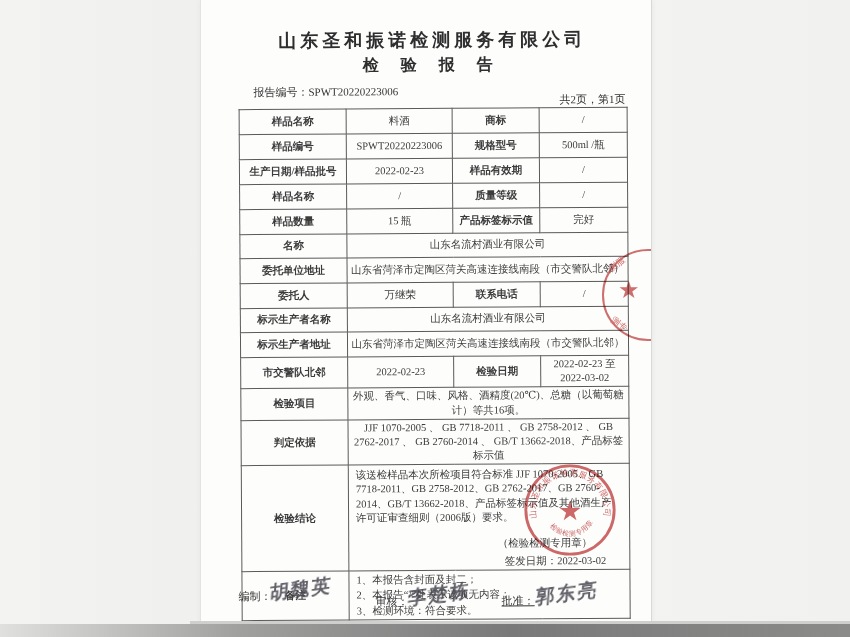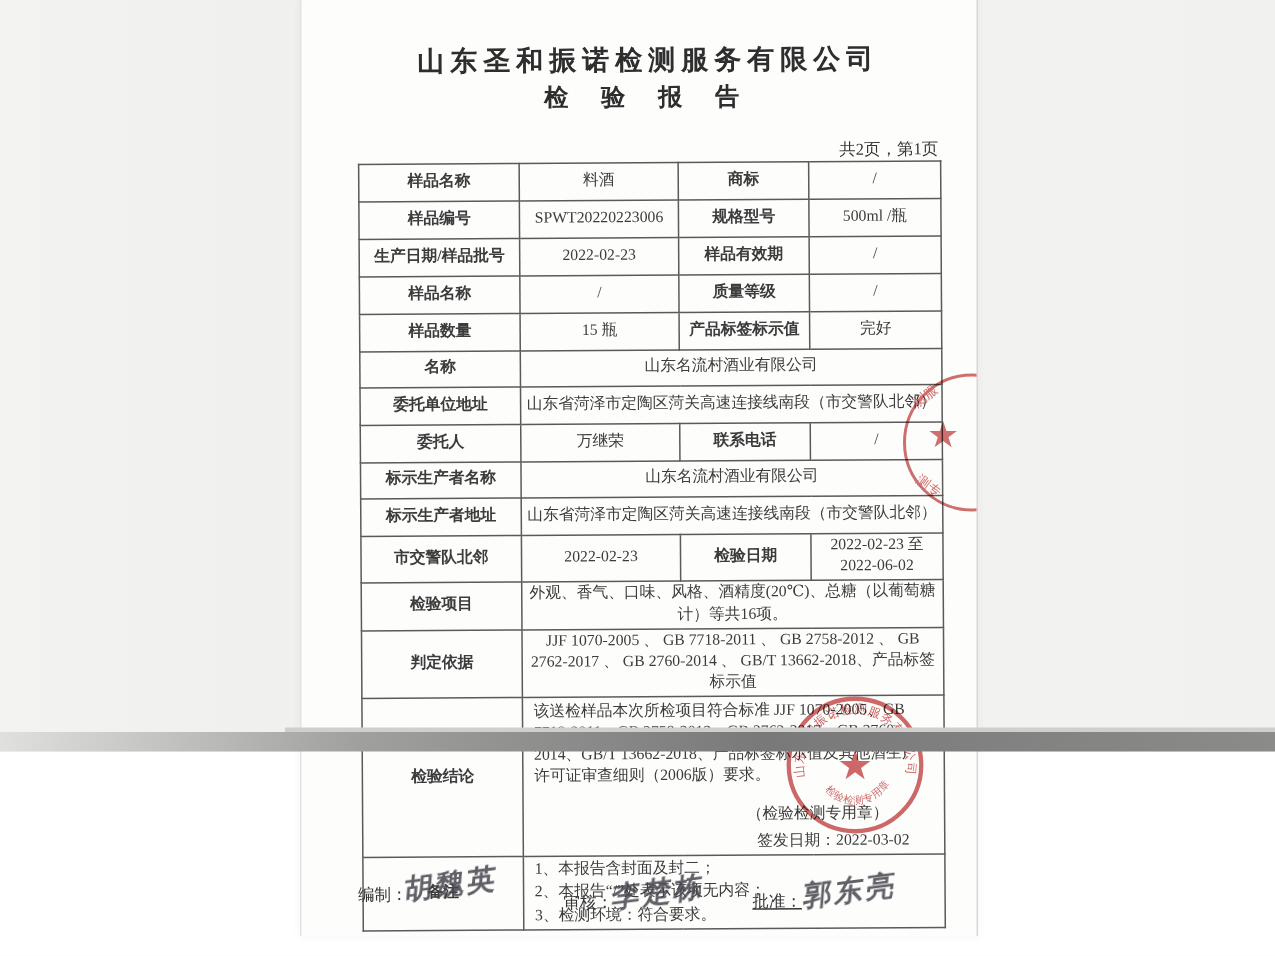--- a/index.html
+++ b/index.html
@@ -1,19 +1,19 @@
 <!DOCTYPE html>
 <html><head>
 <meta charset="utf-8">
 <style>
   * { margin:0; padding:0; box-sizing:border-box; }
   html,body { width:850px; height:637px; overflow:hidden; }
   body { font-family:"Liberation Serif","DejaVu Serif",serif; }
 
-  .photo { position:relative; width:850px; height:501px;
+  .photo { position:relative; width:850px; height:637px;
            background:linear-gradient(90deg,#f3f3f1 0%,#f0f0ee 20%,#f4f4f2 55%,#f1f1ef 100%); }
 
   .sheet { position:absolute; left:200px; top:0; width:452px; height:624px;
            background:#fdfdfc; border-left:1px solid #e3e3e0; border-right:1px solid #d8d8d4;
            box-shadow:0 0 6px rgba(0,0,0,0.05); }
 
   .content { position:absolute; left:0; top:0; width:850px; height:624px;
              transform:rotate(-0.35deg); transform-origin:430px 340px; color:#3a3a3a; }
 
   .title1 { position:absolute; left:240px; top:28px; width:388px; text-align:center;
@@ -63,20 +63,23 @@
 </head>
 <body>
 
 <div class="photo">
   <div class="sheet"></div>
 
   <div class="content">
 
     <div class="title1">山东圣和振诺检测服务有限公司</div>
     <div class="title2">检 验 报 告</div>
+    <div class="report-no">
+      <span>报告编号：</span><span>SPWT20220223006</span>
+    </div>
     <div class="pagination">共2页，第1页</div>
 
     <table class="rpt">
       <colgroup>
           <col style="width:107px">
           <col style="width:106px">
           <col style="width:87px">
           <col style="width:88px">
         </colgroup>
       <tbody>
@@ -129,21 +132,21 @@
         <td colspan="3">山东名流村酒业有限公司</td>
       </tr>
       <tr style="height:25px">
         <td class="lbl">标示生产者地址</td>
         <td colspan="3">山东省菏泽市定陶区菏关高速连接线南段（市交警队北邻）</td>
       </tr>
       <tr style="height:27px">
         <td class="lbl">市交警队北邻</td>
         <td>2022-02-23</td>
         <td class="lbl">检验日期</td>
-        <td>2022-02-23 至 2022-06-02</td>
+        <td>2022-02-23 至 2022-03-02</td>
       </tr>
       <tr style="height:29px">
         <td class="lbl">检验项目</td>
         <td colspan="3" class="left">外观、香气、口味、风格、酒精度(20℃)、总糖（以葡萄糖计）等共16项。</td>
       </tr>
       <tr style="height:30px">
         <td class="lbl">判定依据</td>
         <td colspan="3" class="left">JJF 1070-2005 、 GB 7718-2011 、 GB 2758-2012 、 GB 2762-2017 、 GB 2760-2014 、 GB/T 13662-2018、产品标签标示值</td>
       </tr>
       <tr style="height:100px">

